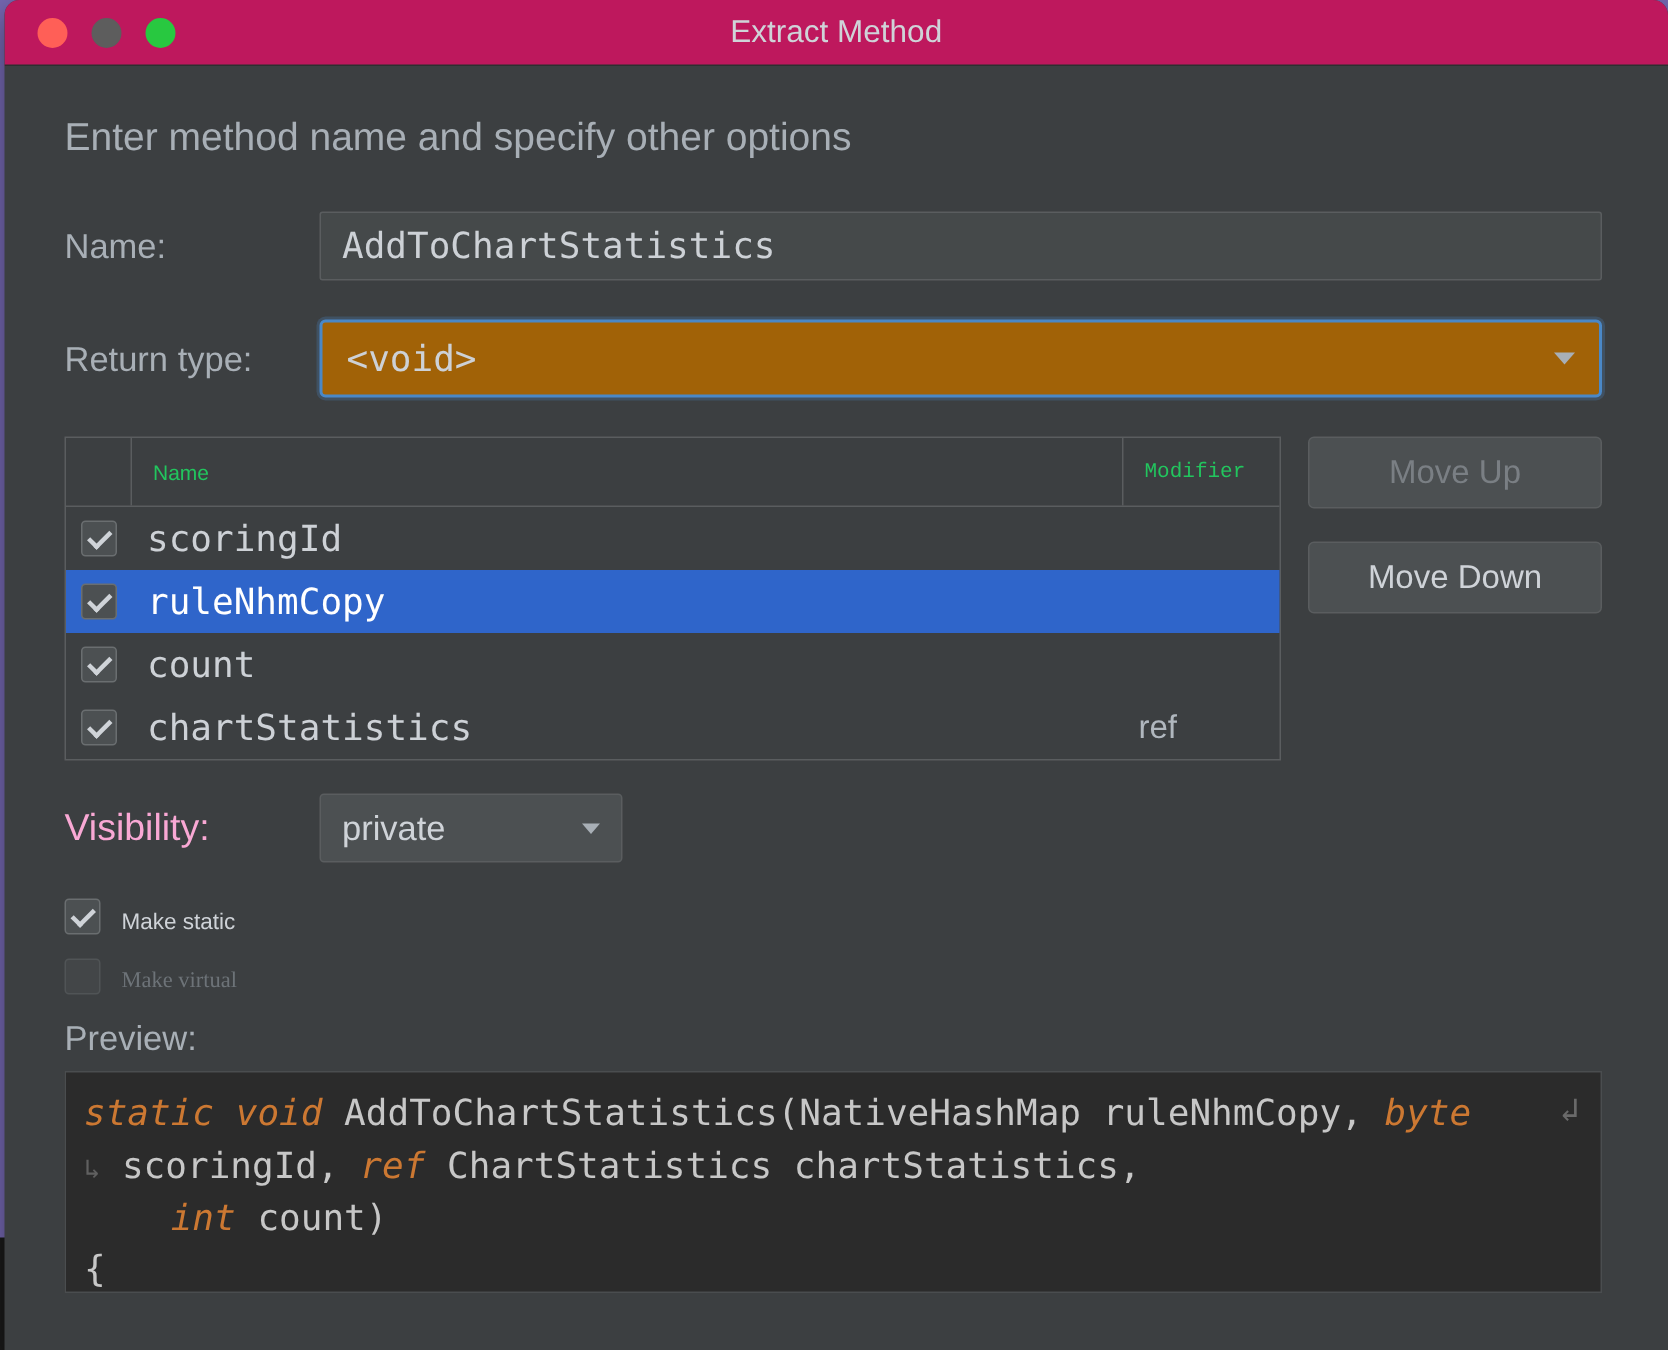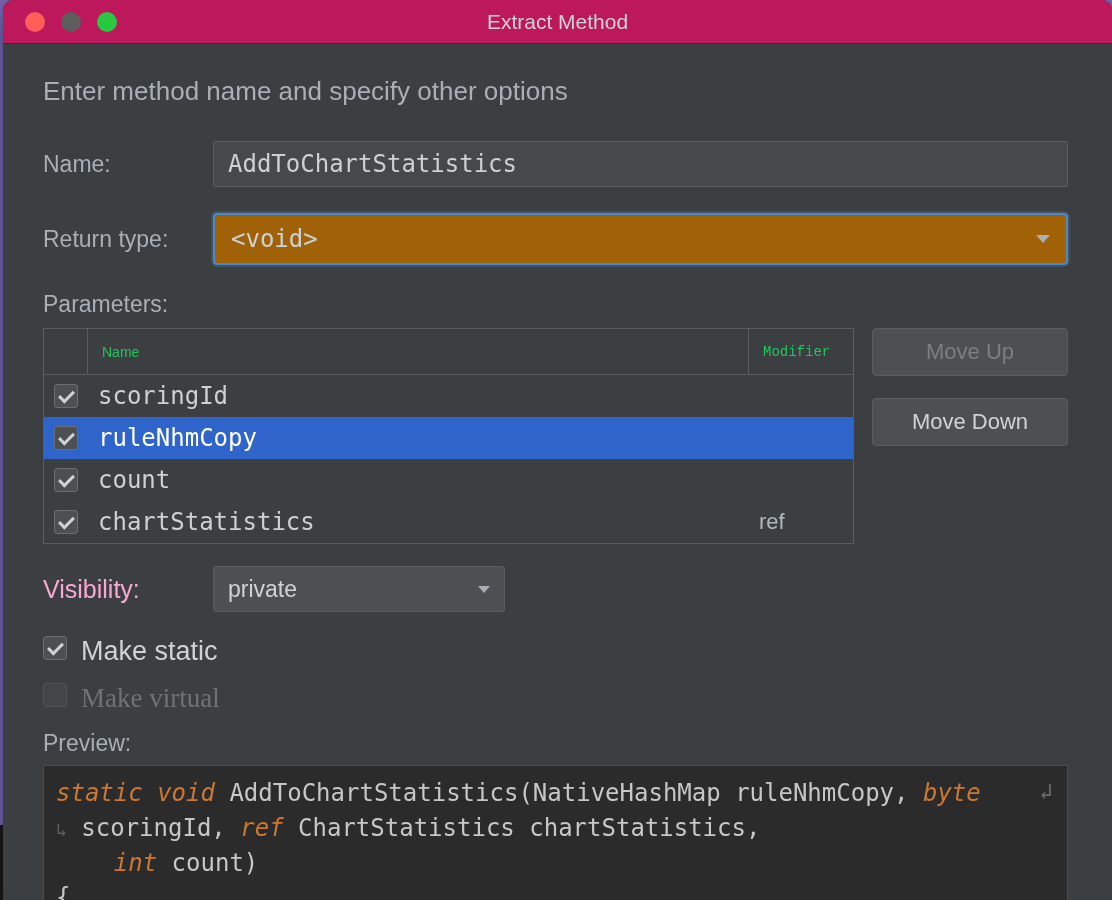--- a/index.html
+++ b/index.html
@@ -174,35 +174,35 @@
     border: 1px solid #5a5d5f;
     border-radius: 4px;
     display:flex; align-items:center; justify-content:center;
     font-size: 22px;
     color: #cfd3d8;
   }
   .btn.disabled { color: #7a7f84; }
   .visibility-row { display:flex; align-items:center; margin-bottom: 24px; }
   .visibility-row .label { width: 170px; color:#f9a8d4; font-size:25px; }
   .small-dropdown {
-    width: 292px; height: 46px;
+    width: 202px; height: 46px;
     background: #4c5052;
     border: 1px solid #5a5d5f;
     border-radius: 3px;
     padding: 0 14px;
     display:flex; align-items:center; justify-content:space-between;
     font-size: 23px; color:#cfd3d8;
   }
   .small-dropdown .arrow {
     width: 0; height: 0;
     border-left: 6px solid transparent;
     border-right: 6px solid transparent;
     border-top: 7px solid #a8afb6;
   }
-  .option-row { display:flex; align-items:flex-start; gap:14px; margin-bottom:16px; font-size:27px; }
+  .option-row { display:flex; align-items:flex-end; gap:14px; margin-bottom:16px; font-size:15px; }
   .option-row.enabled { color:#cfd3d8; }
   .option-row.disabled { color:#6d7378;font-family:Liberation Serif, serif; }
   .preview-label { color:#a8afb6; font-size:23px; margin-top:12px; margin-bottom:8px; }
   .code {
     background: #2b2b2b;
     border: 1px solid #4a4d4f;
     padding: 10px 12px 28px 12px;
     font-family: "Menlo", "Consolas", monospace;
     font-size: 24px;
     line-height: 1.45;
@@ -251,21 +251,20 @@
     </div>
 
     <div class="row">
       <div class="label">Return type:</div>
       <div class="dropdown">
         <span>&lt;void&gt;</span>
         <span class="arrow"></span>
       </div>
     </div>
 
-    <div class="section-label">Parameters:</div>
 
     <div class="params-block">
       <div class="params-table">
         <div class="params-header">
           <div class="ph-check"></div>
           <div class="ph-name">Name</div>
           <div class="ph-mod">Modifier</div>
         </div>
 
         <div class="params-row">

